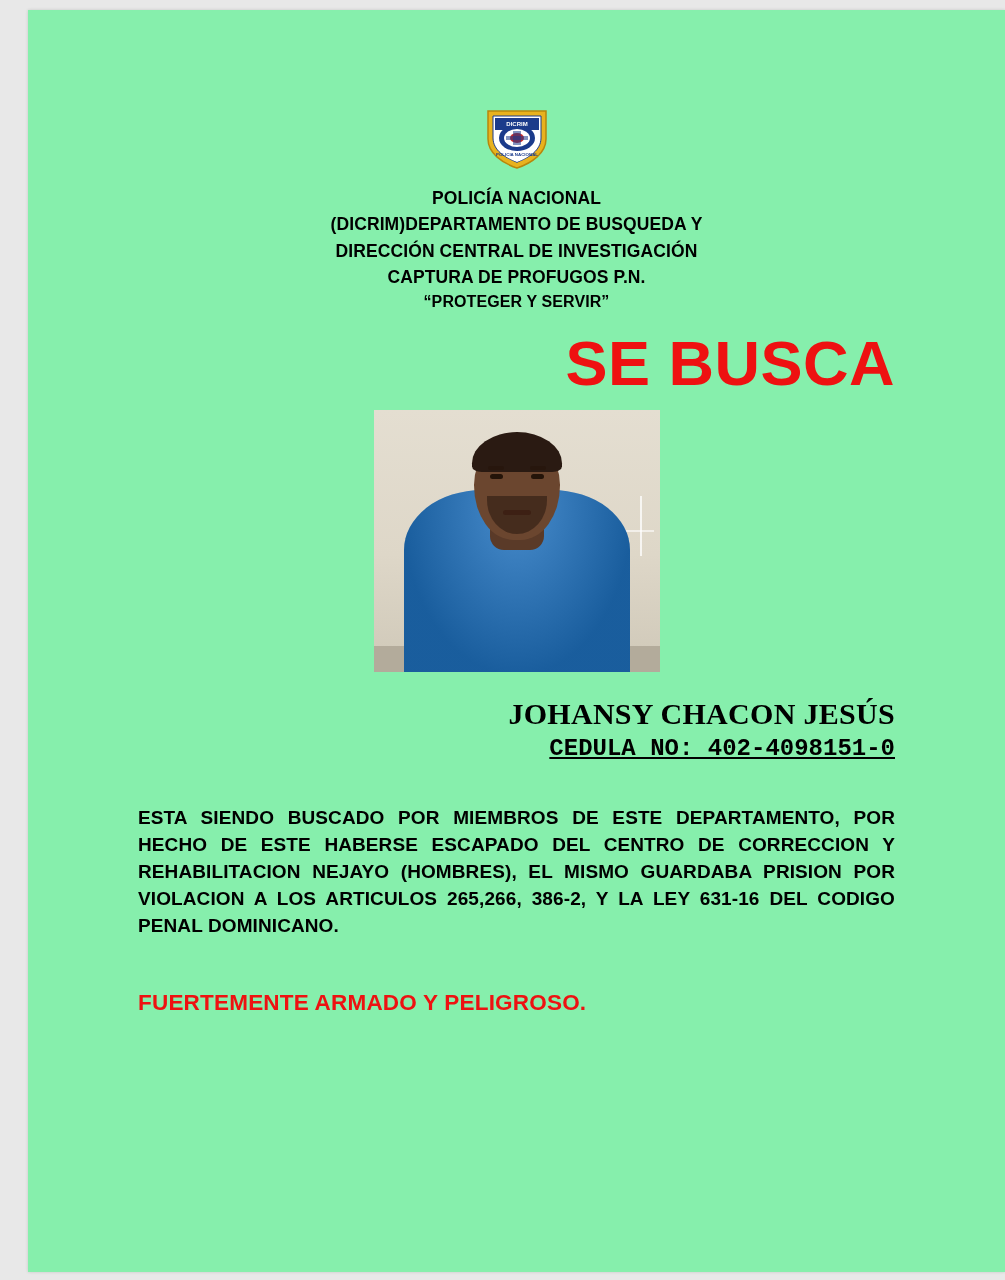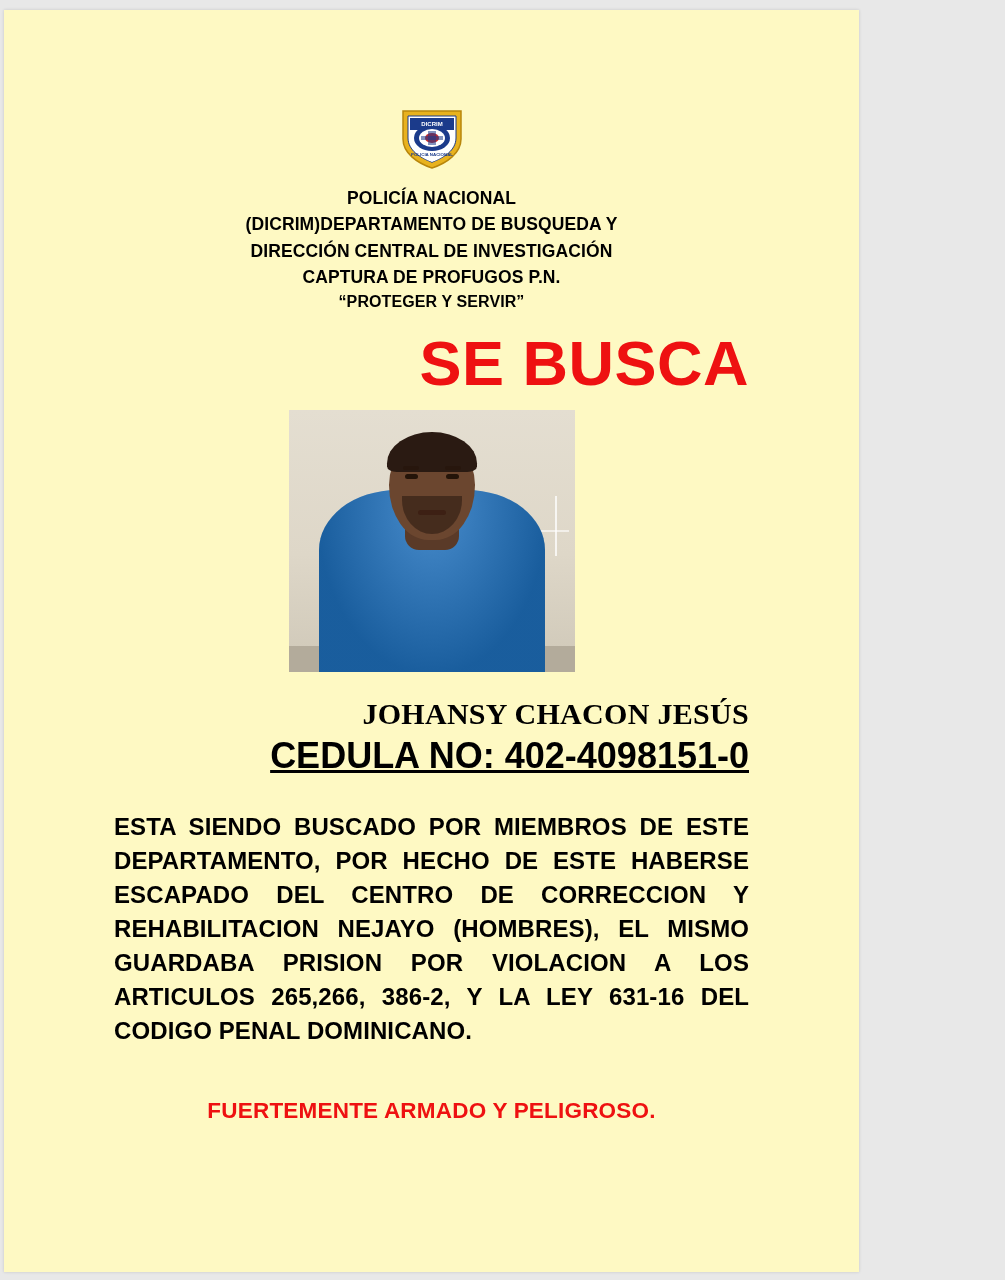--- a/index.html
+++ b/index.html
@@ -8,25 +8,25 @@
     background: #e8e8e8;
   }
   body {
     width: 1005px;
     height: 1280px;
     font-family: "Liberation Sans", sans-serif;
     overflow: hidden;
   }
   .page {
     position: absolute;
-    left: 4px;
+    left: 28px;
     top: 10px;
-    width: 855px;
+    width: 977px;
     height: 1262px;
-    background: #fef9c3;
+    background: #86efac;
     box-shadow: 0 0 3px rgba(0,0,0,0.15);
   }
   .inner {
     padding: 95px 110px 0 110px;
     box-sizing: border-box;
     width: 100%;
   }
   
   .crest-wrap {
     display: flex;
@@ -207,43 +207,42 @@
     font-size: 30px;
     line-height: 1.3;
     letter-spacing: 0.3px;
   }
   .alias-line {
     font-family: "Liberation Serif", serif;
     font-size: 30px;
     line-height: 1.3;
   }
   .cedula-line {
-    font-family: Liberation Sans, sans-serif;
-    font-size: 36px;
+    font-family: Liberation Mono, monospace;
+    font-size: 24px;
     line-height: 1.3;
     text-decoration: underline;
     display: inline-block;
     margin-left: 36px;
   }
 
   
   .body-text {
-    margin-top: 30px;
-    font-size: 24px;
+    margin-top: 41px;
+    font-size: 19px;
     font-weight: bold;
     line-height: 1.42;
     text-align: justify;
     color: #000;
     letter-spacing: 0.1px;
   }
 
   
   .warning {
     margin-top: 50px;
-    text-align: center;
     color: #ee1111;
     font-weight: bold;
     font-size: 22.5px;
     letter-spacing: 0.2px;
   }
 </style>
 </head>
 <body>
 
 <div class="page">

